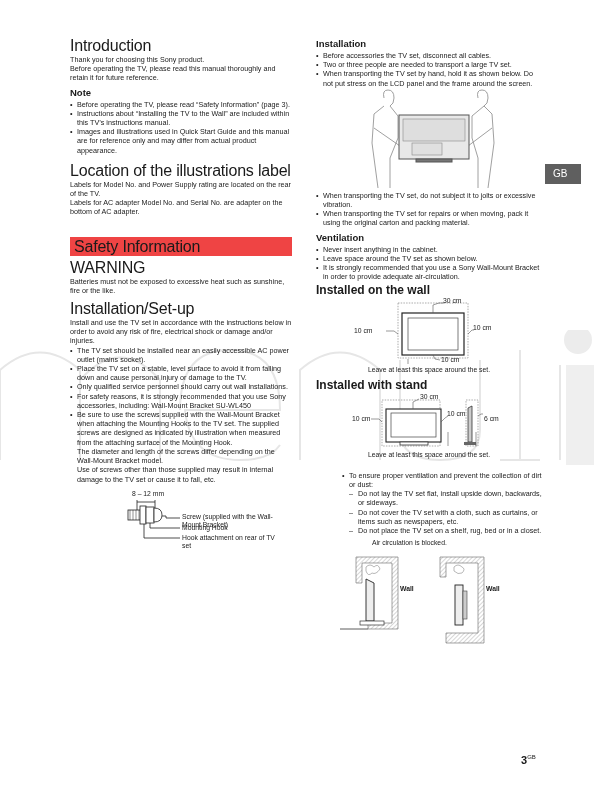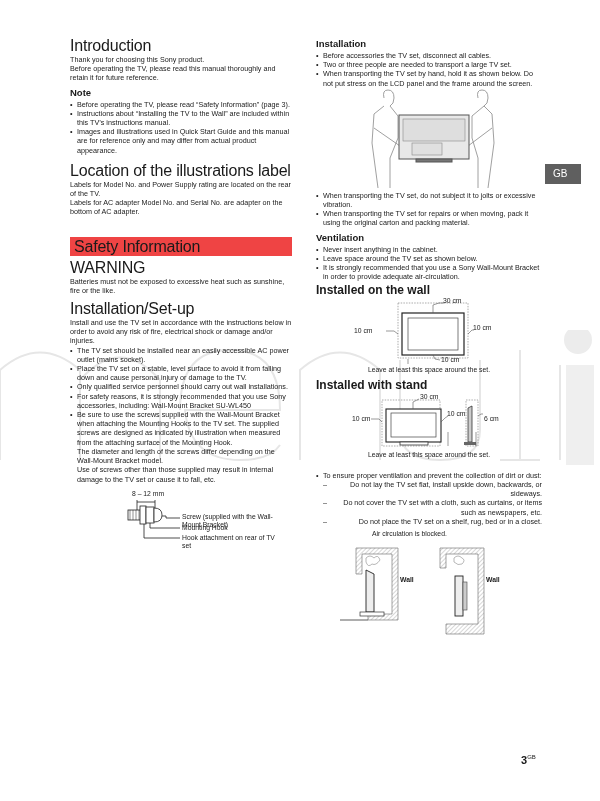--- a/index.html
+++ b/index.html
@@ -8,21 +8,21 @@
   .col { position: absolute; top: 38px; font-size: 7.2px; line-height: 9.2px; }
   .col-left { left: 70px; width: 222px; }
   .col-right { left: 316px; width: 226px; }
   h1 { font-size: 16px; font-weight: normal; line-height: 15px; margin-top: 4px; margin-bottom: 2px; letter-spacing: -0.2px; }
   h2 { font-size: 9.5px; font-weight: bold; line-height: 12px; margin-top: 4px; margin-bottom: 1px; }
   h3 { font-size: 12px; font-weight: bold; line-height: 11px; margin-top: 4px; margin-bottom: 1px; }
   p { margin: 0; }
   ul.bul { list-style: none; }
   ul.bul > li { position: relative; padding-left: 7px; }
   ul.bul > li::before { content: "•"; position: absolute; left: 0; }
-  ul.dash { list-style: none; padding-left: 7px; text-align: right; }
+  ul.dash { list-style: none; padding-left: 7px; }
   ul.dash > li { position: relative; padding-left: 9px; }
   ul.dash > li::before { content: "–"; position: absolute; left: 0; }
   .section-bar { background: #ef4444; padding: 2px 4px; margin-top: 20px; margin-bottom: 4px; }
   .section-bar h1 { margin: 0; }
   .gb-tab { position: absolute; left: 545px; top: 164px; width: 36px; height: 20px; background: #5f5f5f; color: #fff; font-size: 10px; line-height: 20px; padding-left: 8px; }
   .page-num { position: absolute; left: 521px; top: 754px; font-size: 11px; font-weight: bold; }
   .page-num sup { font-size: 6px; font-weight: normal; vertical-align: 5px; }
   .fig { position: relative; }
   .fig svg { display: block; }
   .fig-label { position: absolute; font-size: 6.8px; line-height: 8px; white-space: nowrap; }
@@ -205,21 +205,21 @@
         </g>
       </svg>
       <div class="fig-label" style="left:104px; top:1px;">30 cm</div>
       <div class="fig-label" style="left:36px; top:23px;">10 cm</div>
       <div class="fig-label" style="left:131px; top:18px;">10 cm</div>
       <div class="fig-label" style="left:168px; top:23px;">6 cm</div>
     </div>
     <div class="caption">Leave at least this space around the set.</div>
   </section>
 
-  <section style="margin-top:12px;">
+  <section style="margin-top:12px;margin-left:26px;">
     <ul class="bul">
       <li>
         <span>To ensure proper ventilation and prevent the collection of dirt or dust:</span>
       </li>
     </ul>
     <ul class="dash">
       <li>Do not lay the TV set flat, install upside down, backwards, or sideways.</li>
       <li>Do not cover the TV set with a cloth, such as curtains, or items such as newspapers, etc.</li>
       <li>Do not place the TV set on a shelf, rug, bed or in a closet.</li>
     </ul>

